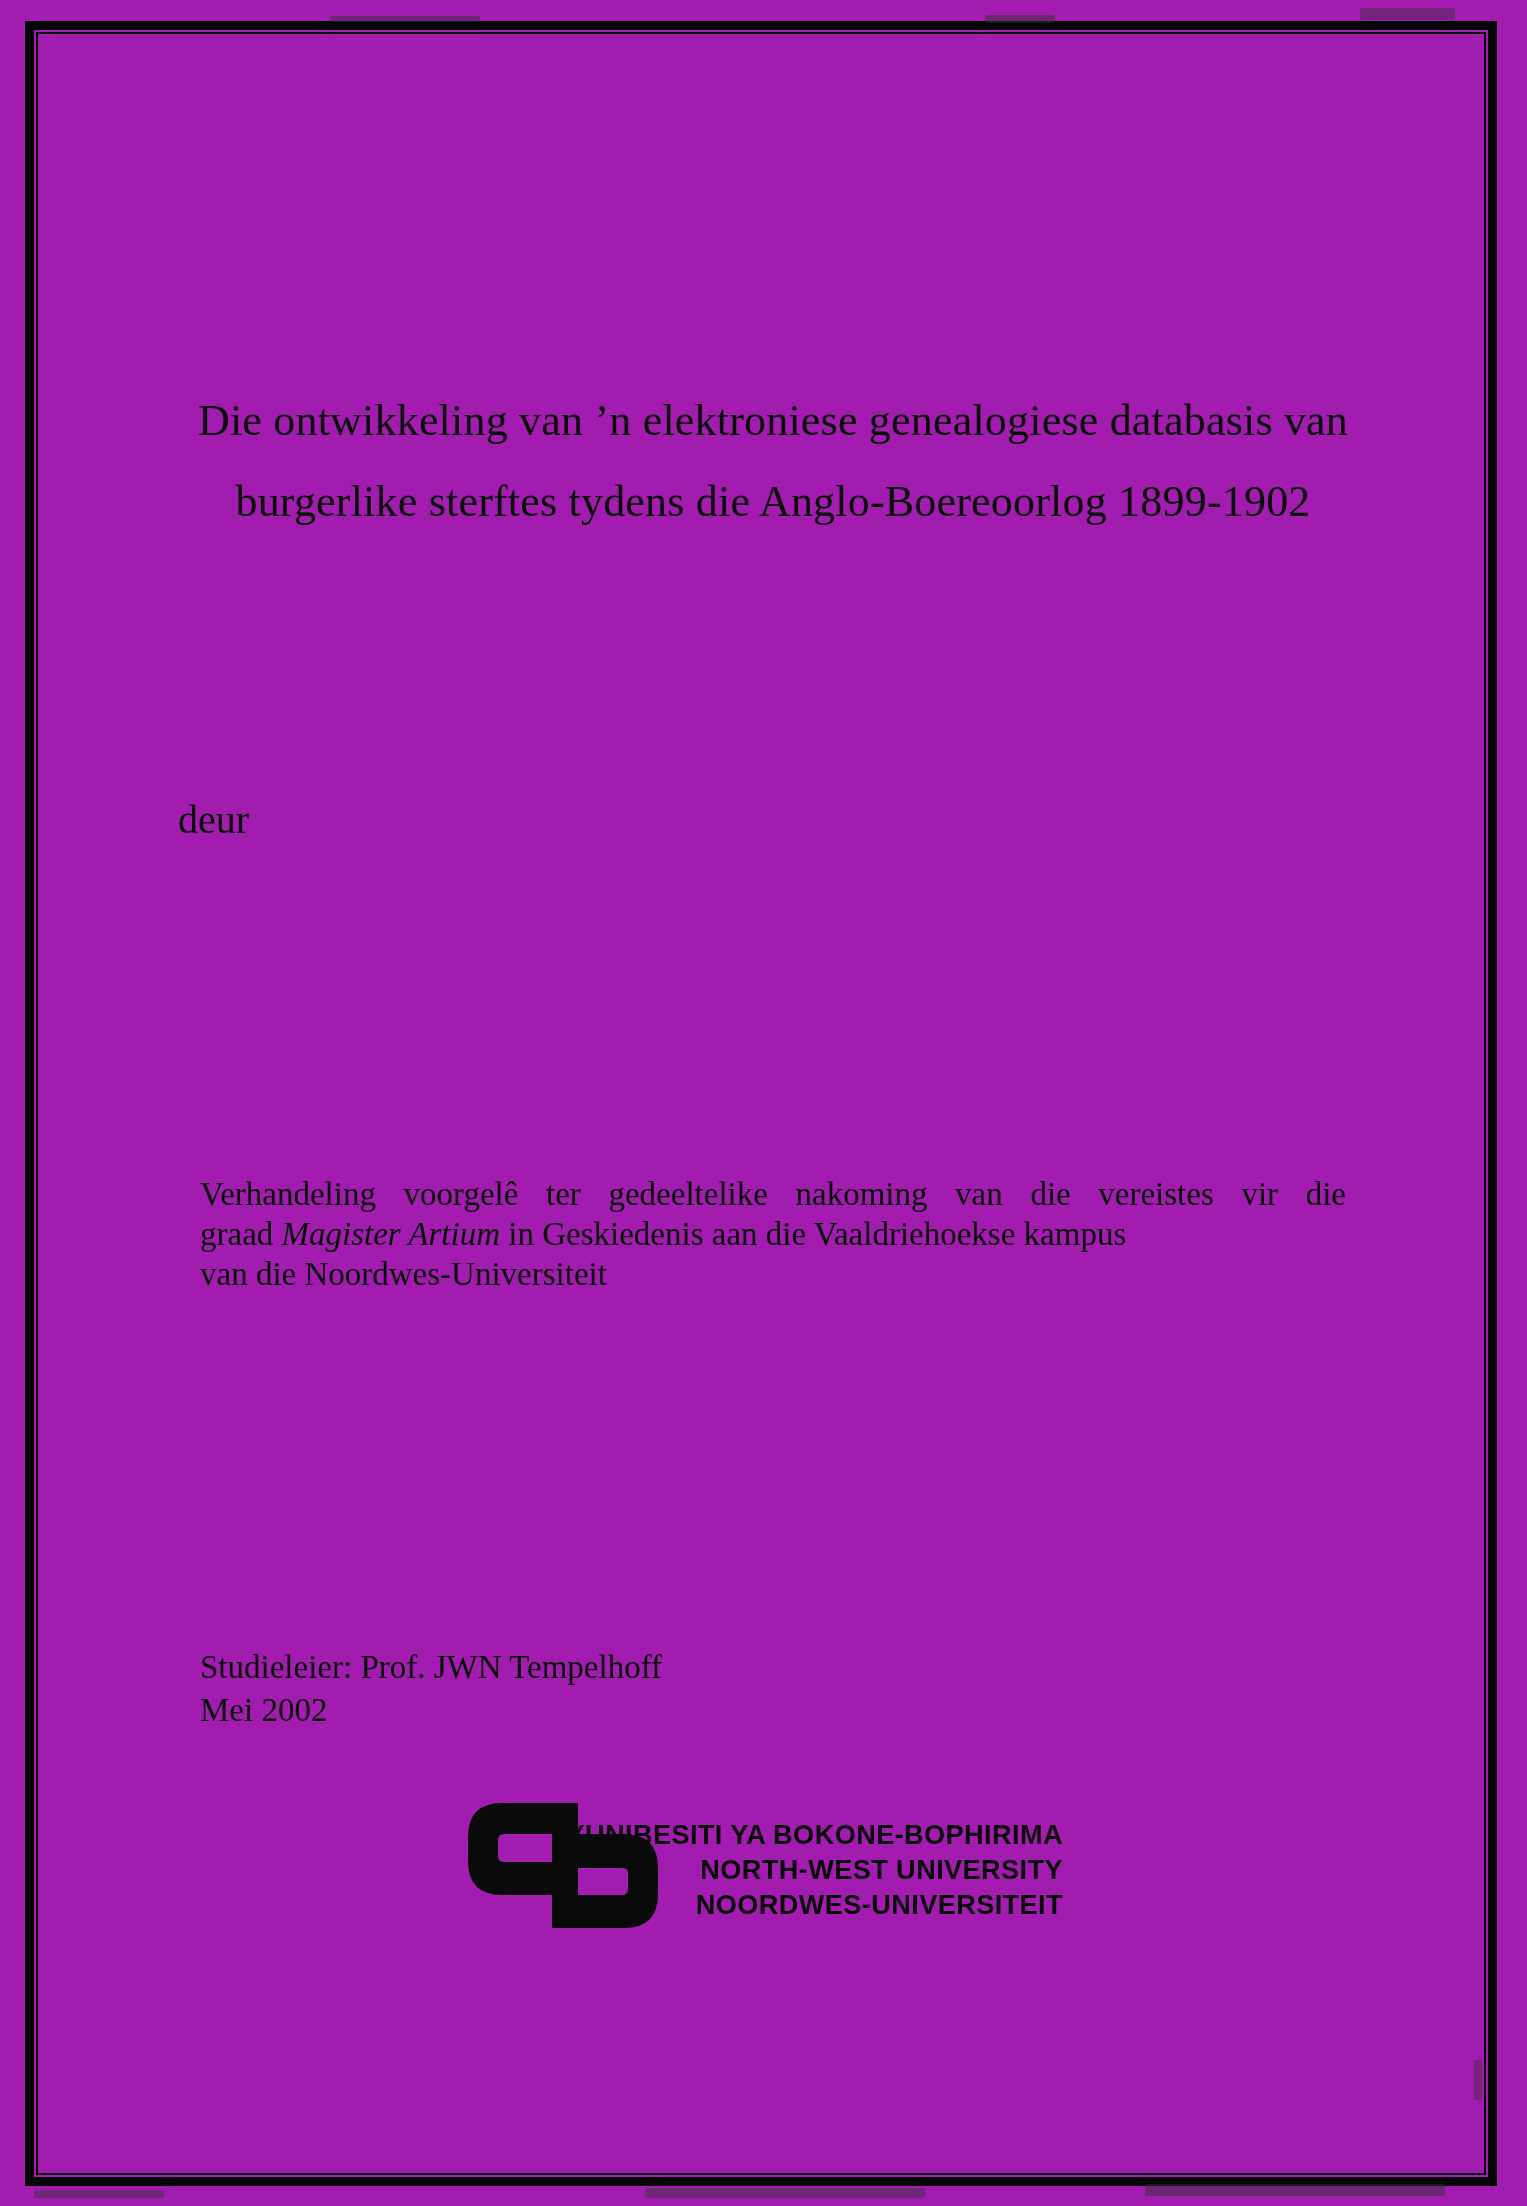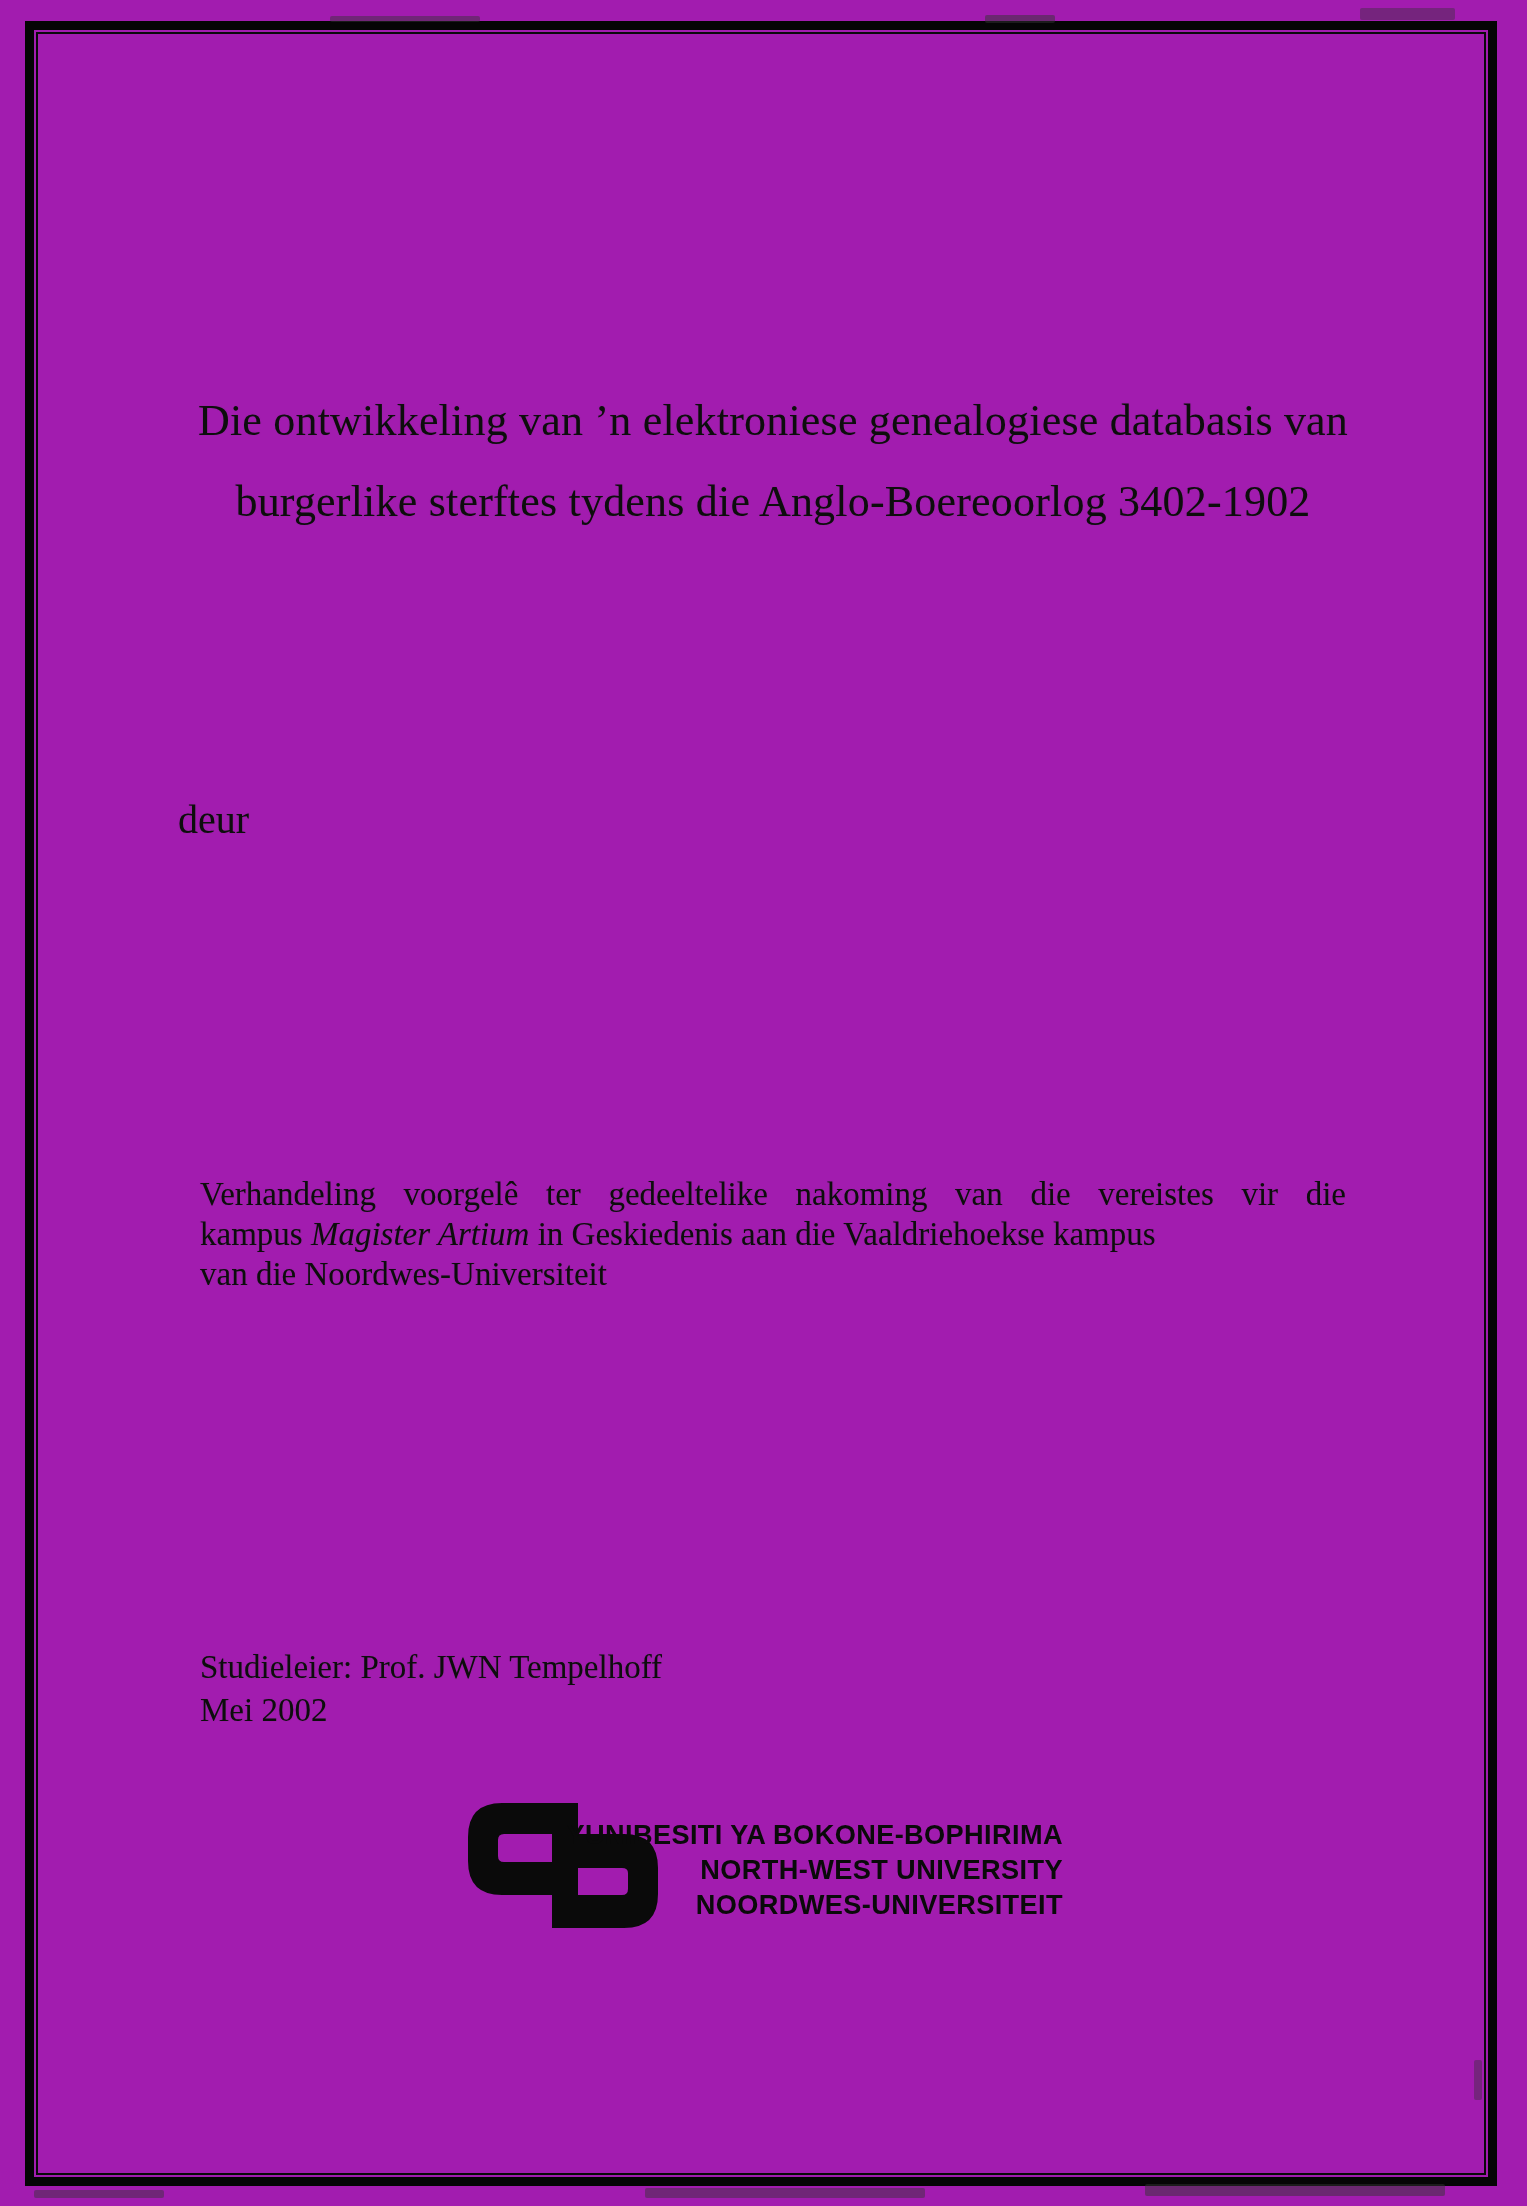--- a/index.html
+++ b/index.html
@@ -111,29 +111,29 @@
 <body>
 
 <div class="page">
 
   <div class="frame-outer">
     <div class="frame-inner"></div>
   </div>
 
   <div class="title-block ink">
     <div>Die ontwikkeling van ’n elektroniese genealogiese databasis van</div>
-    <div>burgerlike sterftes tydens die Anglo-Boereoorlog 3402-1902</div>
+    <div>burgerlike sterftes tydens die Anglo-Boereoorlog 1899-1902</div>
   </div>
 
   <div class="byline ink">deur</div>
 
 
   <div class="statement ink">
     <div class="justified">Verhandeling voorgelê ter gedeeltelike nakoming van die vereistes vir die</div>
-    <div><span>kampus </span><em>Magister Artium</em><span> in Geskiedenis aan die Vaaldriehoekse kampus</span></div>
+    <div><span>graad </span><em>Magister Artium</em><span> in Geskiedenis aan die Vaaldriehoekse kampus</span></div>
     <div>van die Noordwes-Universiteit</div>
   </div>
 
   <div class="supervisor-block ink">
     <div>Studieleier: Prof. JWN Tempelhoff</div>
     <div>Mei 2002</div>
   </div>
 
   <div class="logo">
     <svg class="logo-mark" viewBox="0 0 190 125" xmlns="http://www.w3.org/2000/svg" aria-hidden="true">

